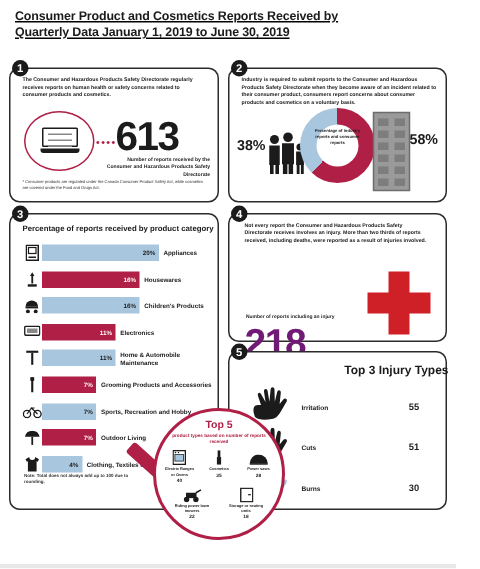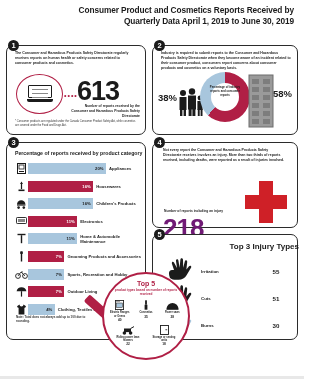--- a/index.html
+++ b/index.html
@@ -12,21 +12,22 @@
   #page {
     position: relative;
     width: 304px; height: 379px;
     background: #ffffff;
     padding: 0;
   }
 
   
   .title-block {
     padding: 5px 10px 4px 10px;
-    text-align: right;
+    text-align: left;
+    text-decoration: underline;
   }
   .title-line {
     font-size: 8.3px;
     font-weight: bold;
     color: #1b1b1b;
     line-height: 1.33;
     letter-spacing: -0.1px;
   }
 
   
@@ -271,21 +272,21 @@
     background: #e8e8e8;
   }
 </style>
 </head>
 <body>
 
 <div id="page">
 
   <div class="title-block">
     <div class="title-line">Consumer Product and Cosmetics Reports Received by</div>
-    <div class="title-line">Quarterly Data April 1, 2019 to June 30, 2019</div>
+    <div class="title-line">Quarterly Data January 1, 2019 to June 30, 2019</div>
   </div>
 
   <div class="panel-num" style="left:8px; top:40px;">1</div>
   <div class="panel" id="panel1">
     <div class="blurb">The Consumer and Hazardous Products Safety Directorate regularly receives reports on human health or safety concerns related to consumer products and cosmetics.</div>
     <div class="laptop-badge">
       <div class="laptop">
         <div class="screen">
             <i></i>
             <i></i>

